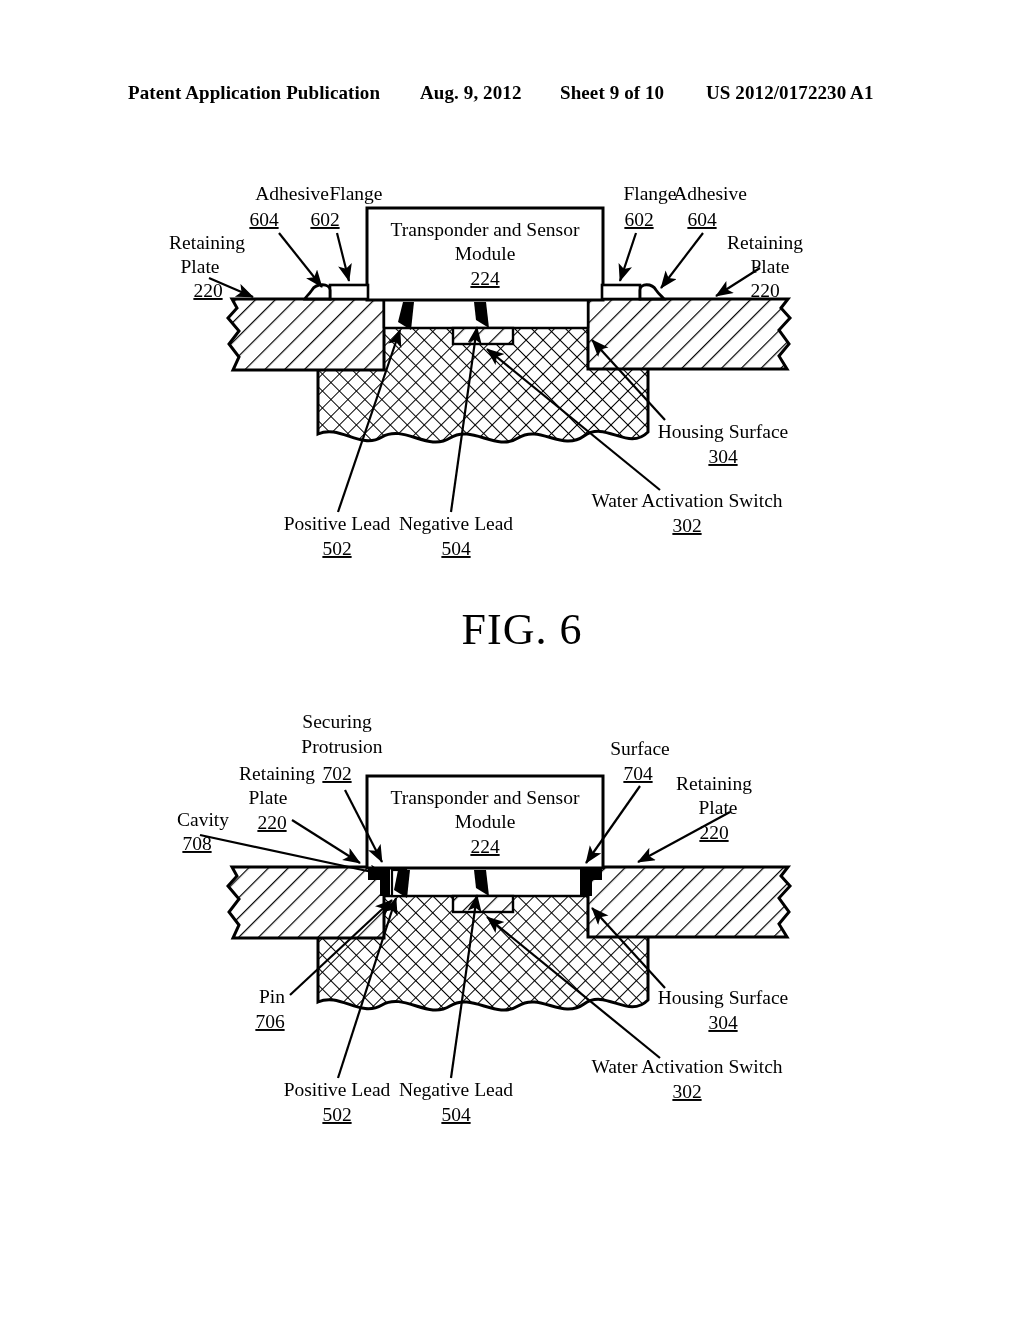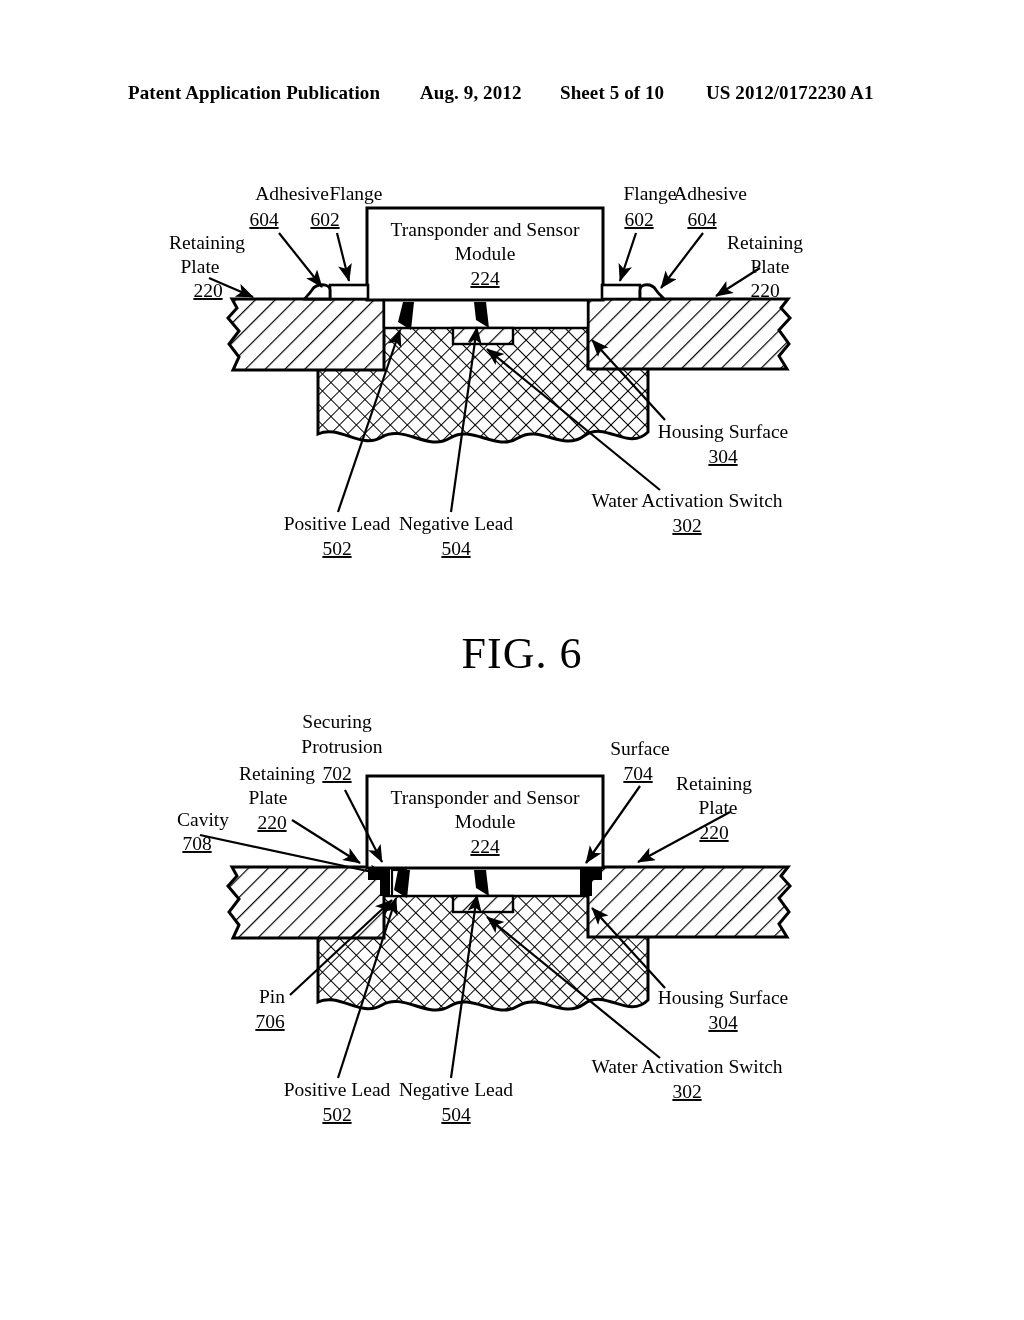--- a/index.html
+++ b/index.html
@@ -42,21 +42,21 @@
   .header .h-num   { position: absolute; left: 578px; top: 0; }
 
   
   .fig-caption {
     position: absolute;
     width: 300px;
     text-align: center;
     font-size: 44px;
     letter-spacing: 1px;
   }
-  #fig6-caption { left: 372px; top: 604px; margin-top: 24px; }
+  #fig6-caption { left: 372px; top: 604px; }
   #fig7-caption { left: 372px; top: 1148px; }
 
   
   .fig-svg {
     position: absolute;
     left: 0;
     top: 0;
   }
 
   svg text {
@@ -80,21 +80,21 @@
   }
 </style>
 </head>
 <body>
 
 <div class="page">
 
   <div class="header">
     <span class="h-pub">Patent Application Publication</span>
     <span class="h-date">Aug. 9, 2012</span>
-    <span class="h-sheet">Sheet 5 of 10</span>
+    <span class="h-sheet">Sheet 9 of 10</span>
     <span class="h-num">US 2012/0172230 A1</span>
   </div>
 
   <svg class="fig-svg" id="fig6-svg" width="1024" height="600" viewBox="0 0 1024 600" style="top:0px;">
     <defs>
 
       <pattern id="hatch45" width="14" height="14" patternUnits="userSpaceOnUse" patternTransform="rotate(45)">
         <rect width="14" height="14" fill="#fff"></rect>
         <line x1="0" y1="0" x2="0" y2="14" stroke="#000" stroke-width="2.4"></line>
       </pattern>

